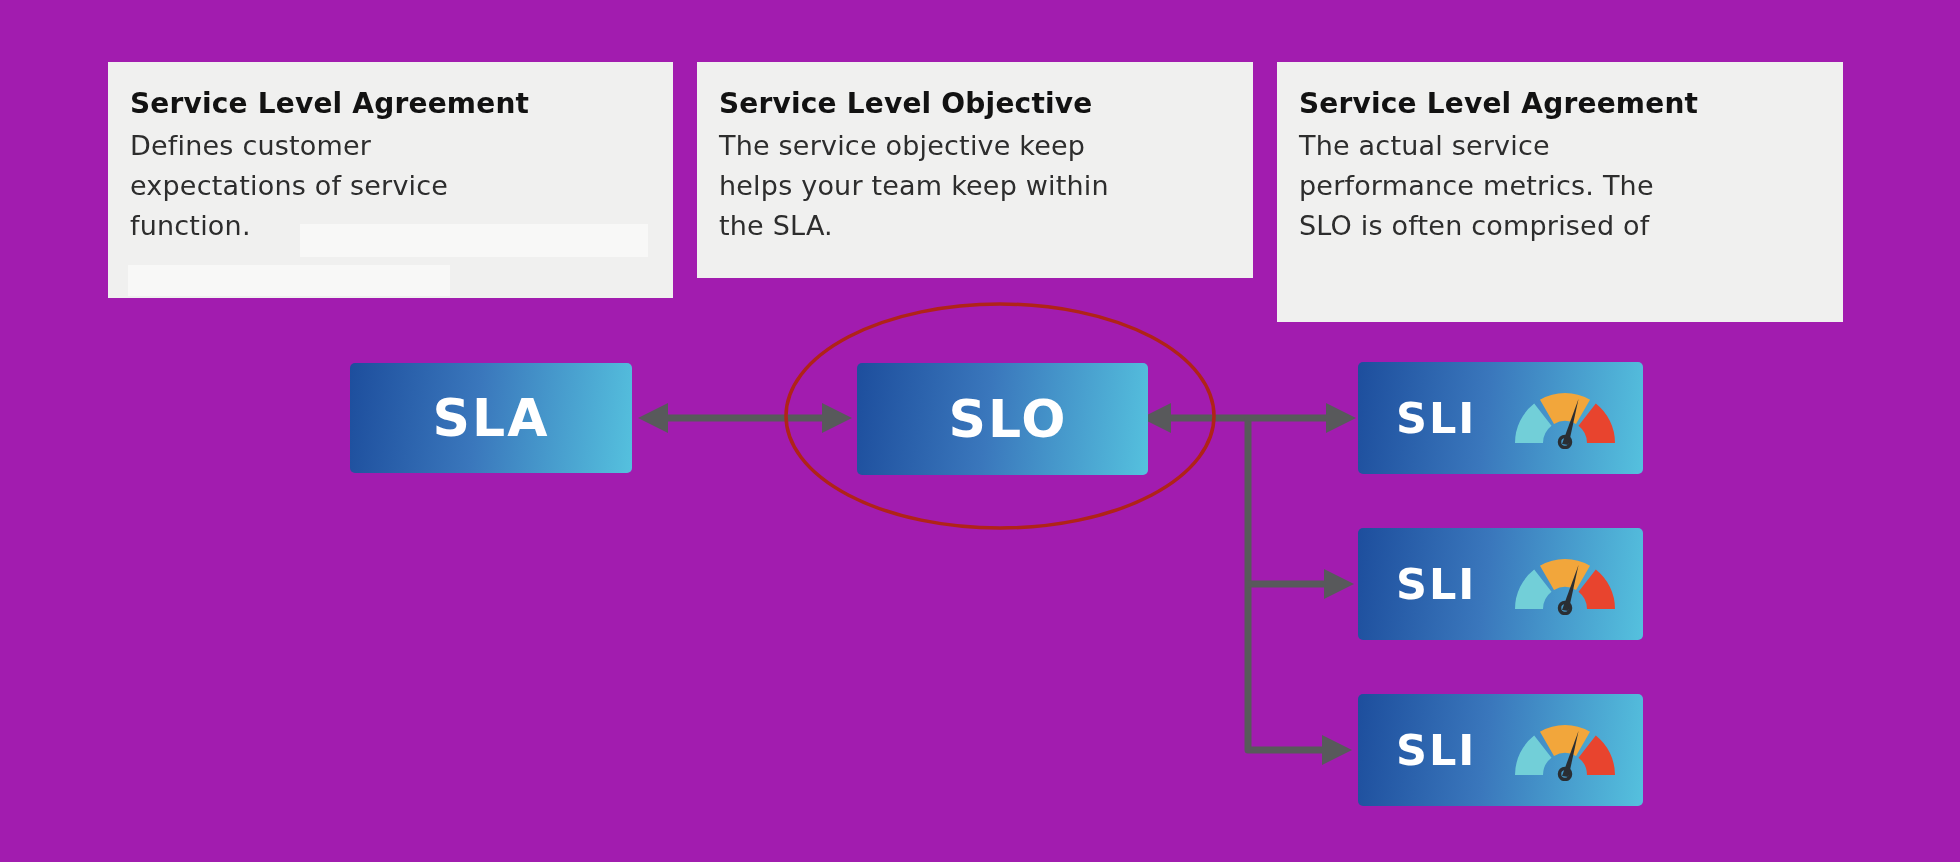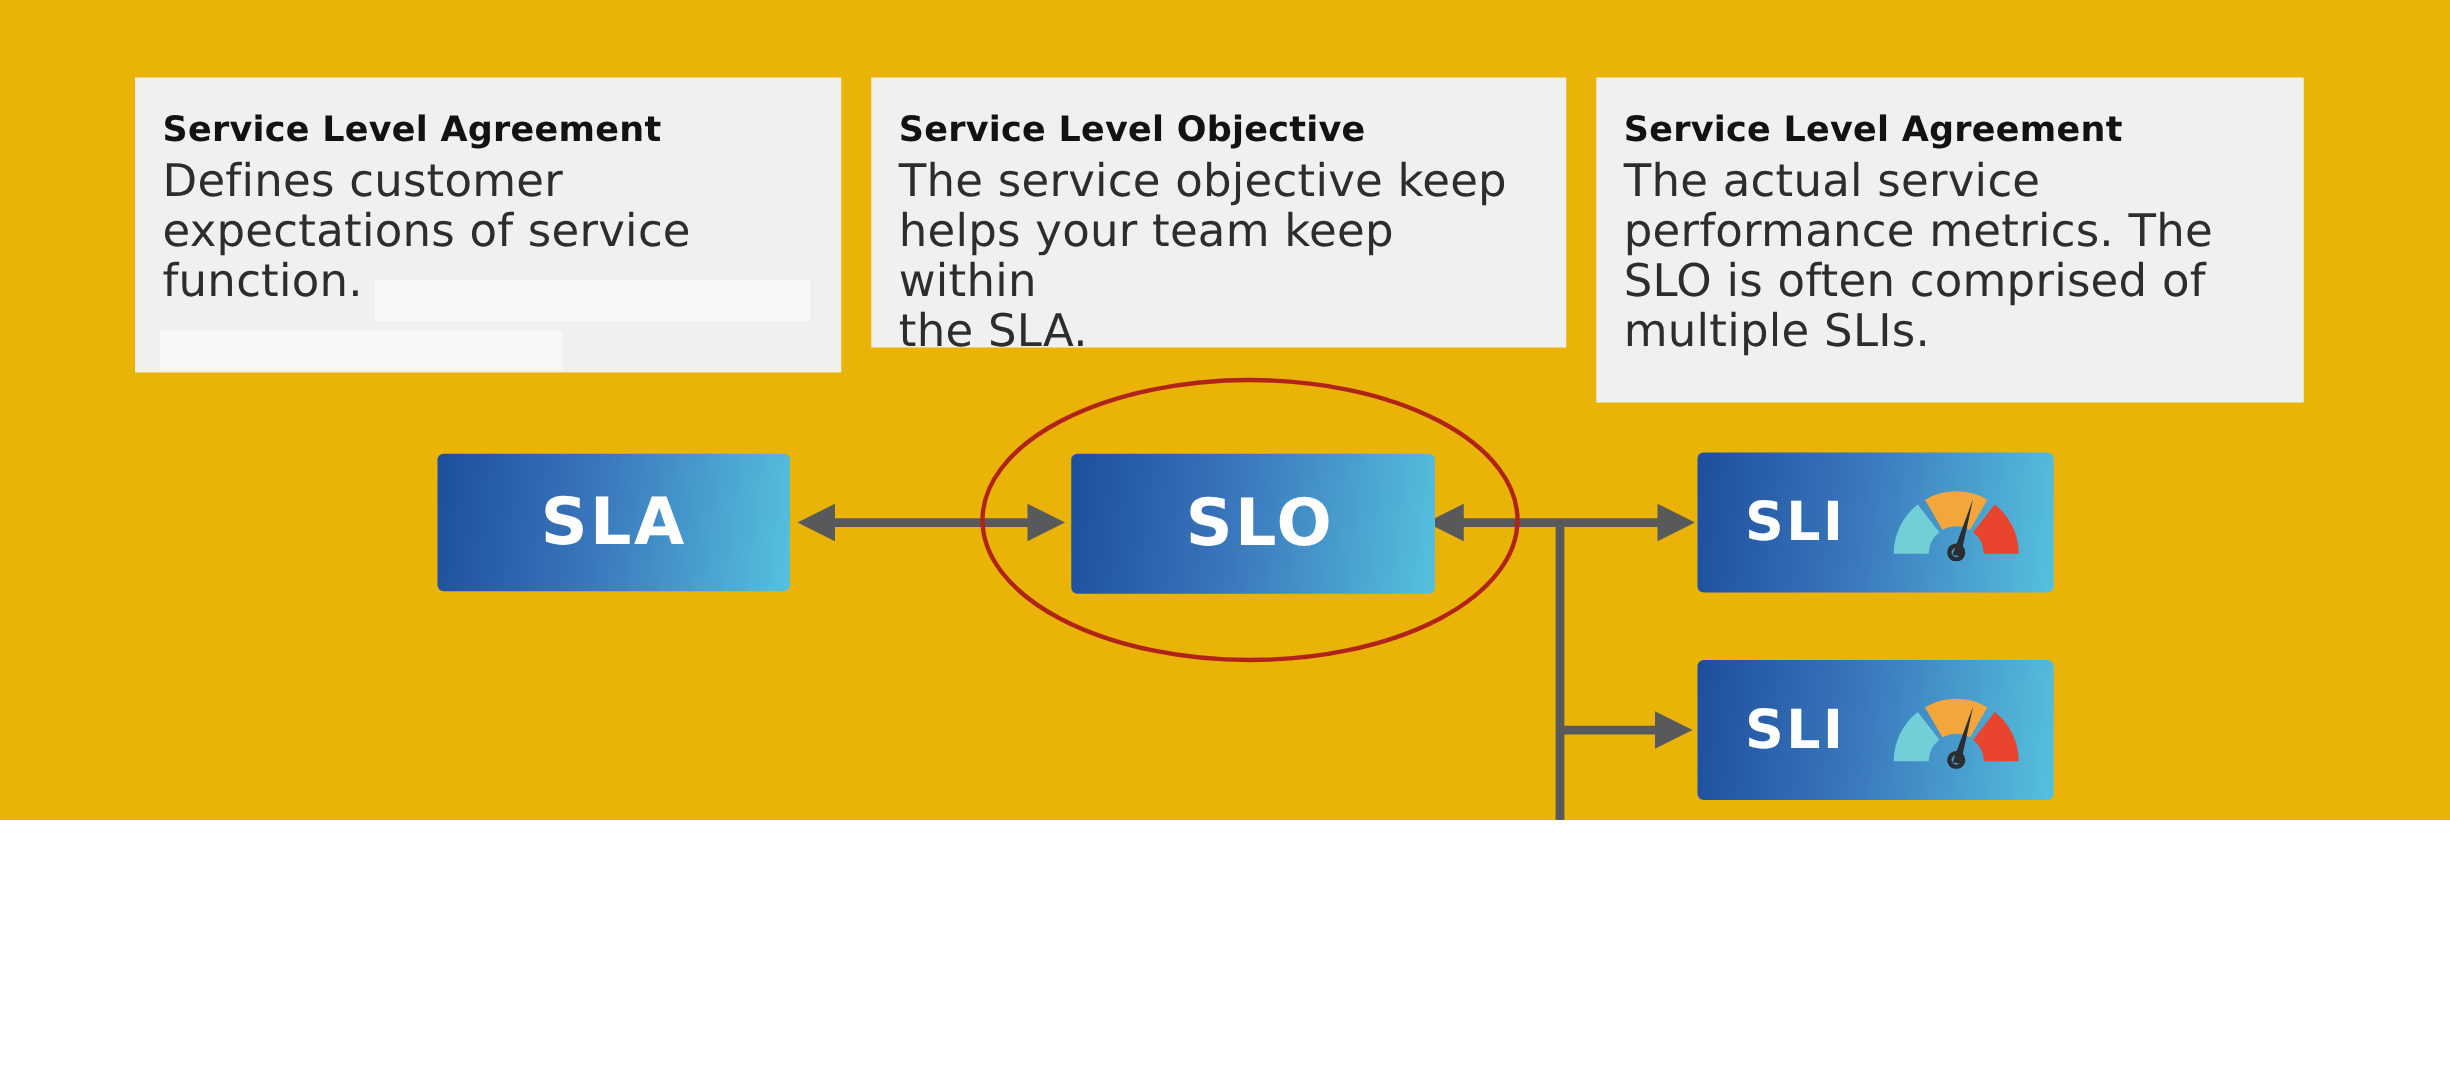--- a/index.html
+++ b/index.html
@@ -1,30 +1,30 @@
 <!DOCTYPE html>
 <html><head>
 <meta charset="utf-8">
 <style>
   html,body{margin:0;padding:0;background:#ffffff;}
   #canvas{
-    position:relative;width:1960px;height:656px;background:#eab308;
+    position:relative;width:1960px;height:862px;background:#a21caf;
     font-family:"DejaVu Sans",sans-serif;overflow:hidden;
   }
   .panel{
     position:absolute;background:var(--panel-bg,#f0f0ef);
     padding:24px 22px;box-sizing:border-box;
   }
   .panel-title{
     font-size:28px;line-height:36px;font-weight:700;color:#121212;
     letter-spacing:.2px;
   }
   .panel-body{margin-top:4px;}
   .panel-line{
-    font-size:36px;line-height:40px;color:#2d2d2d;letter-spacing:.2px;
+    font-size:27px;line-height:40px;color:#2d2d2d;letter-spacing:.2px;
   }
   .redaction{position:absolute;background:var(--redaction-bg,#f8f8f7);}
   .node{
     position:absolute;border-radius:5px;
     background:linear-gradient(97deg,var(--grad-start,#1d4e9d) 0%,#3a77bc 45%,var(--grad-end,#55c1de) 100%);
     color:#ffffff;font-weight:700;
     display:flex;align-items:center;justify-content:center;
   }
   .node-label{font-size:52px;letter-spacing:2px;}
   .sli-node{justify-content:flex-start;}
@@ -58,21 +58,20 @@
       <div class="panel-line">the SLA.</div>
     </div>
   </div>
 
   <div class="panel" style="left:1277px;top:62px;width:566px;height:260px;">
     <div class="panel-title">Service Level Agreement</div>
     <div class="panel-body">
       <div class="panel-line">The actual service</div>
       <div class="panel-line">performance metrics. The</div>
       <div class="panel-line">SLO is often comprised of</div>
-      <div class="panel-line">multiple SLIs.</div>
     </div>
   </div>
 
   <svg id="connector-layer" xmlns="http://www.w3.org/2000/svg">
     <g stroke-width="7" fill="none" stroke-linejoin="round" stroke="#58595b">
 
       <line x1="664" y1="418" x2="828" y2="418"></line>
 
       <line x1="1166" y1="418" x2="1248" y2="418"></line>
 

